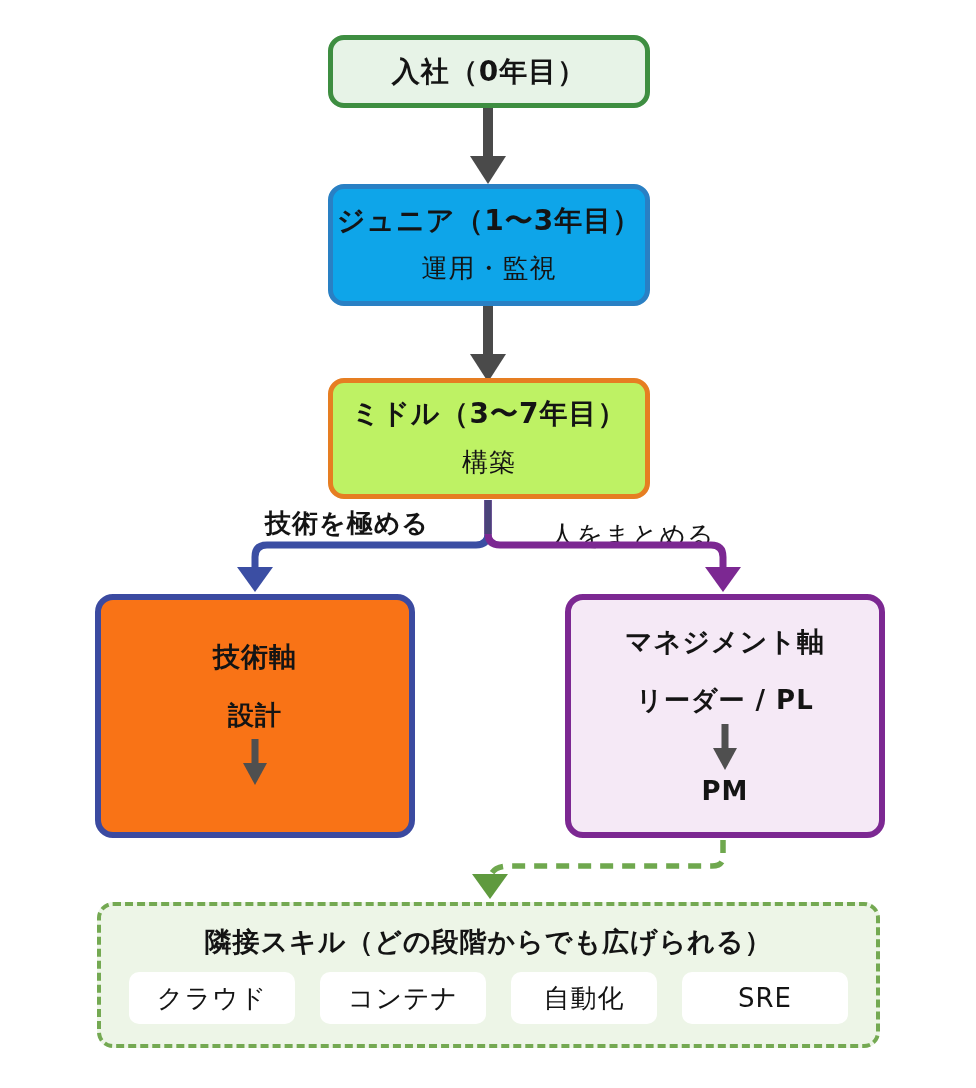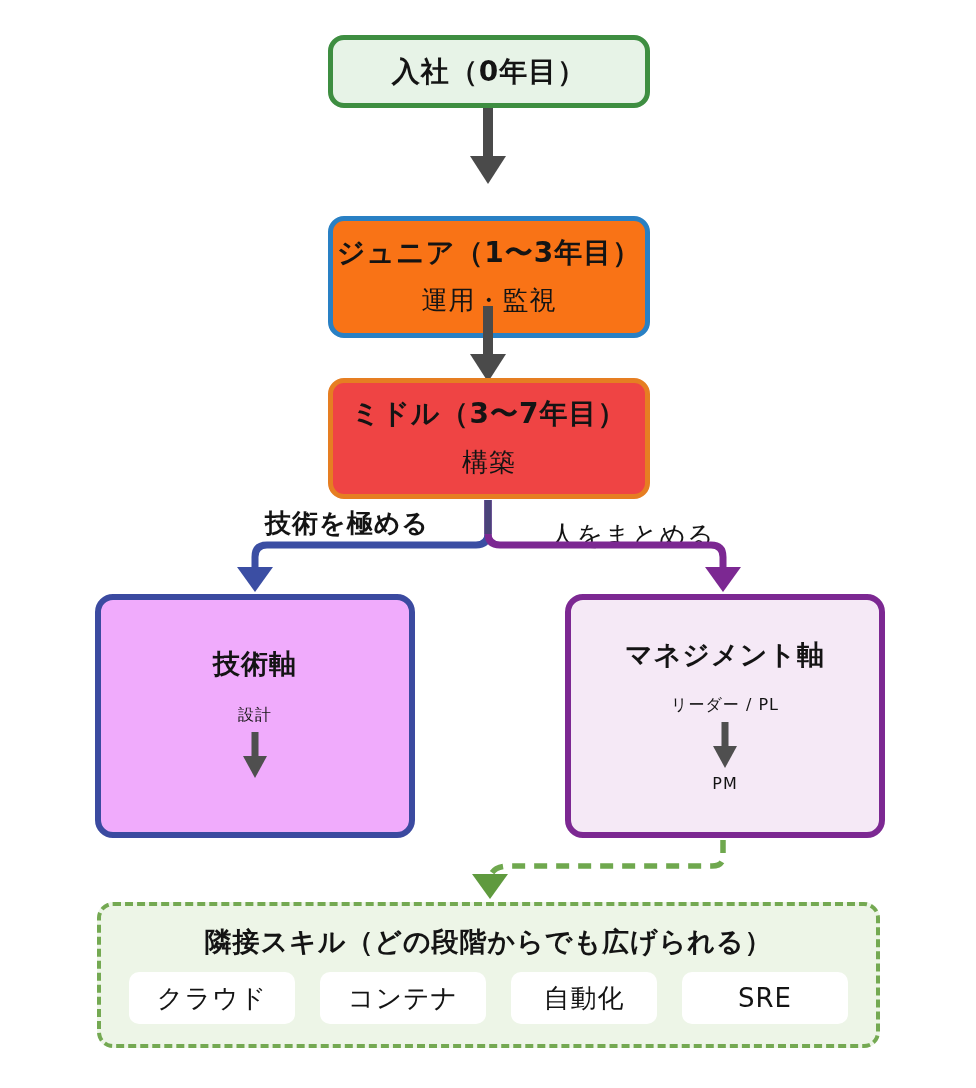--- a/index.html
+++ b/index.html
@@ -6,31 +6,31 @@
   body{font-family:"DejaVu Sans","Liberation Sans",sans-serif;color:#141414;}
   .canvas{position:relative;width:976px;height:1088px;background:#ffffff;overflow:hidden;padding-left:12px;}
 
   .node{position:absolute;box-sizing:border-box;display:flex;flex-direction:column;
         align-items:center;justify-content:center;text-align:center;}
   .node .title{font-weight:700;font-size:28px;letter-spacing:1px;line-height:1.2;}
   .node .subtitle{font-weight:400;font-size:26px;letter-spacing:1px;margin-top:14px;font-family:Liberation Mono, monospace;}
 
   .node-entry{left:328px;top:35px;width:322px;height:73px;background:#e7f3e7;
               border:5px solid #3e8e41;border-radius:16px;}
-  .node-junior{left:328px;top:184px;width:322px;height:122px;background:#f97316;
-               border:5px solid #2980c4;border-radius:16px;margin-top:32px;}
-  .node-middle{left:328px;top:378px;width:322px;height:121px;background:#ef4444;
+  .node-junior{left:328px;top:184px;width:322px;height:122px;background:#0ea5e9;
+               border:5px solid #2980c4;border-radius:16px;}
+  .node-middle{left:328px;top:378px;width:322px;height:121px;background:#bef264;
                border:5px solid #e67e22;border-radius:16px;}
 
-  .node-tech{left:95px;top:594px;width:320px;height:244px;background:#f0abfc;
+  .node-tech{left:95px;top:594px;width:320px;height:244px;background:#f97316;
              border:6px solid #3b4aa0;border-radius:18px;}
   .node-mgmt{left:565px;top:594px;width:320px;height:244px;background:#f5e9f6;
              border:6px solid #7c2892;border-radius:18px;}
   .node-tech .title,.node-mgmt .title{font-size:27px;}
-  .step{font-size:16px;font-weight:400;letter-spacing:1px;}
+  .step{font-size:26px;font-weight:700;letter-spacing:1px;}
   .inner-gap{height:24px;}
 
   .node-adjacent{left:97px;top:902px;width:783px;height:146px;background:#edf5e7;
                  border:4px dashed #74a952;border-radius:16px;justify-content:flex-start;}
   .node-adjacent .title{font-size:27px;margin-top:20px;}
   .chip-row{display:flex;justify-content:space-between;align-items:center;
             width:100%;box-sizing:border-box;padding:0 28px;margin-top:14px;}
   .chip{background:#ffffff;border-radius:10px;height:52px;display:flex;align-items:center;
         justify-content:center;font-size:26px;font-weight:500;letter-spacing:1px;}
   .chip.w1{width:166px;} .chip.w2{width:166px;} .chip.w3{width:146px;} .chip.w4{width:166px;}

